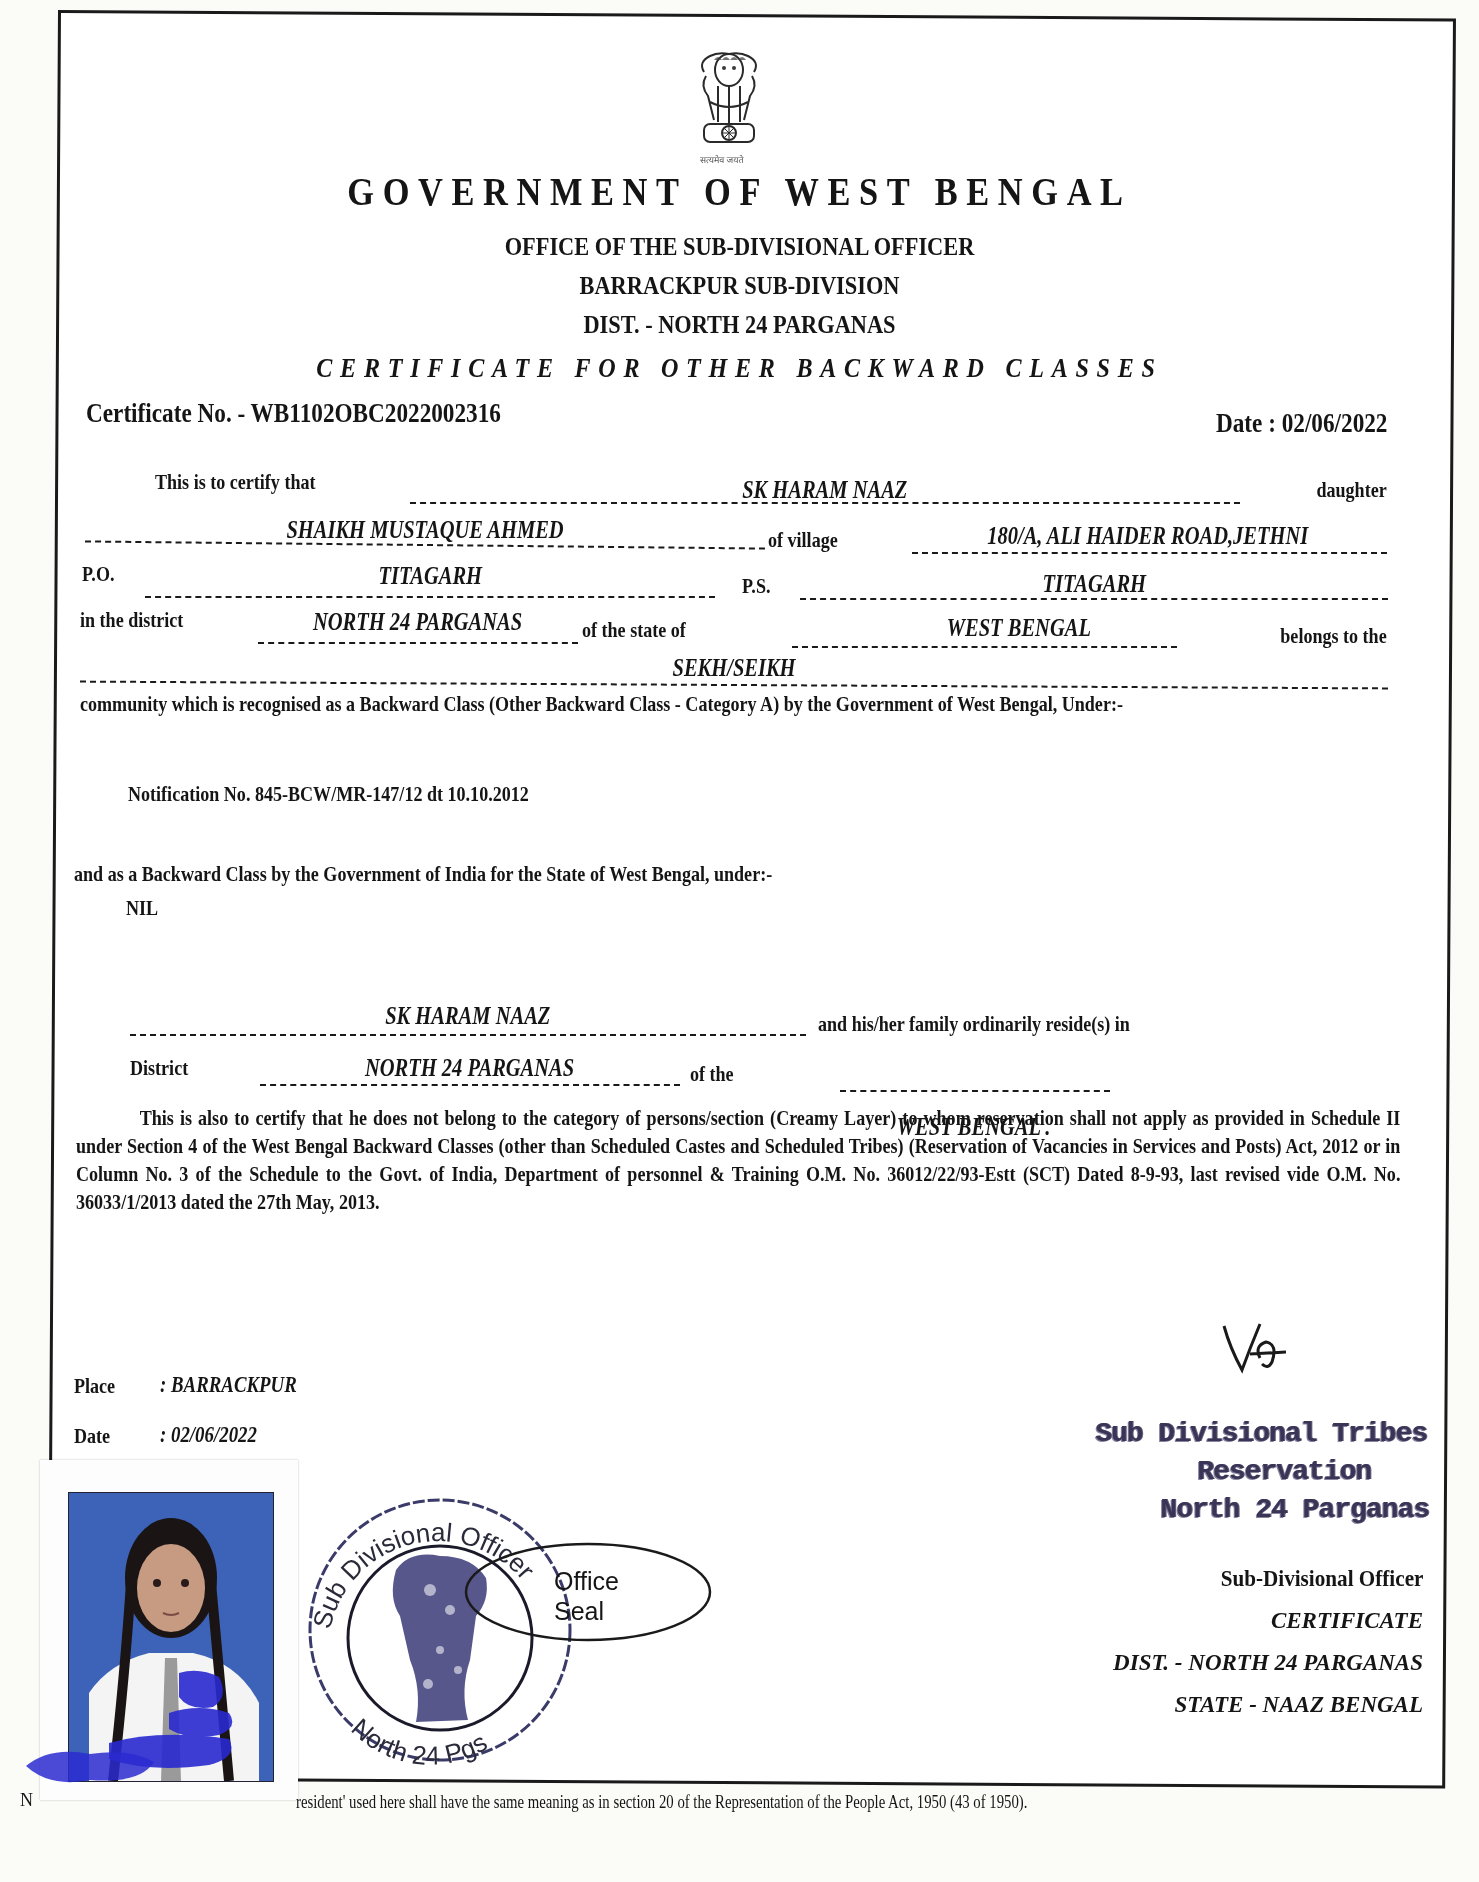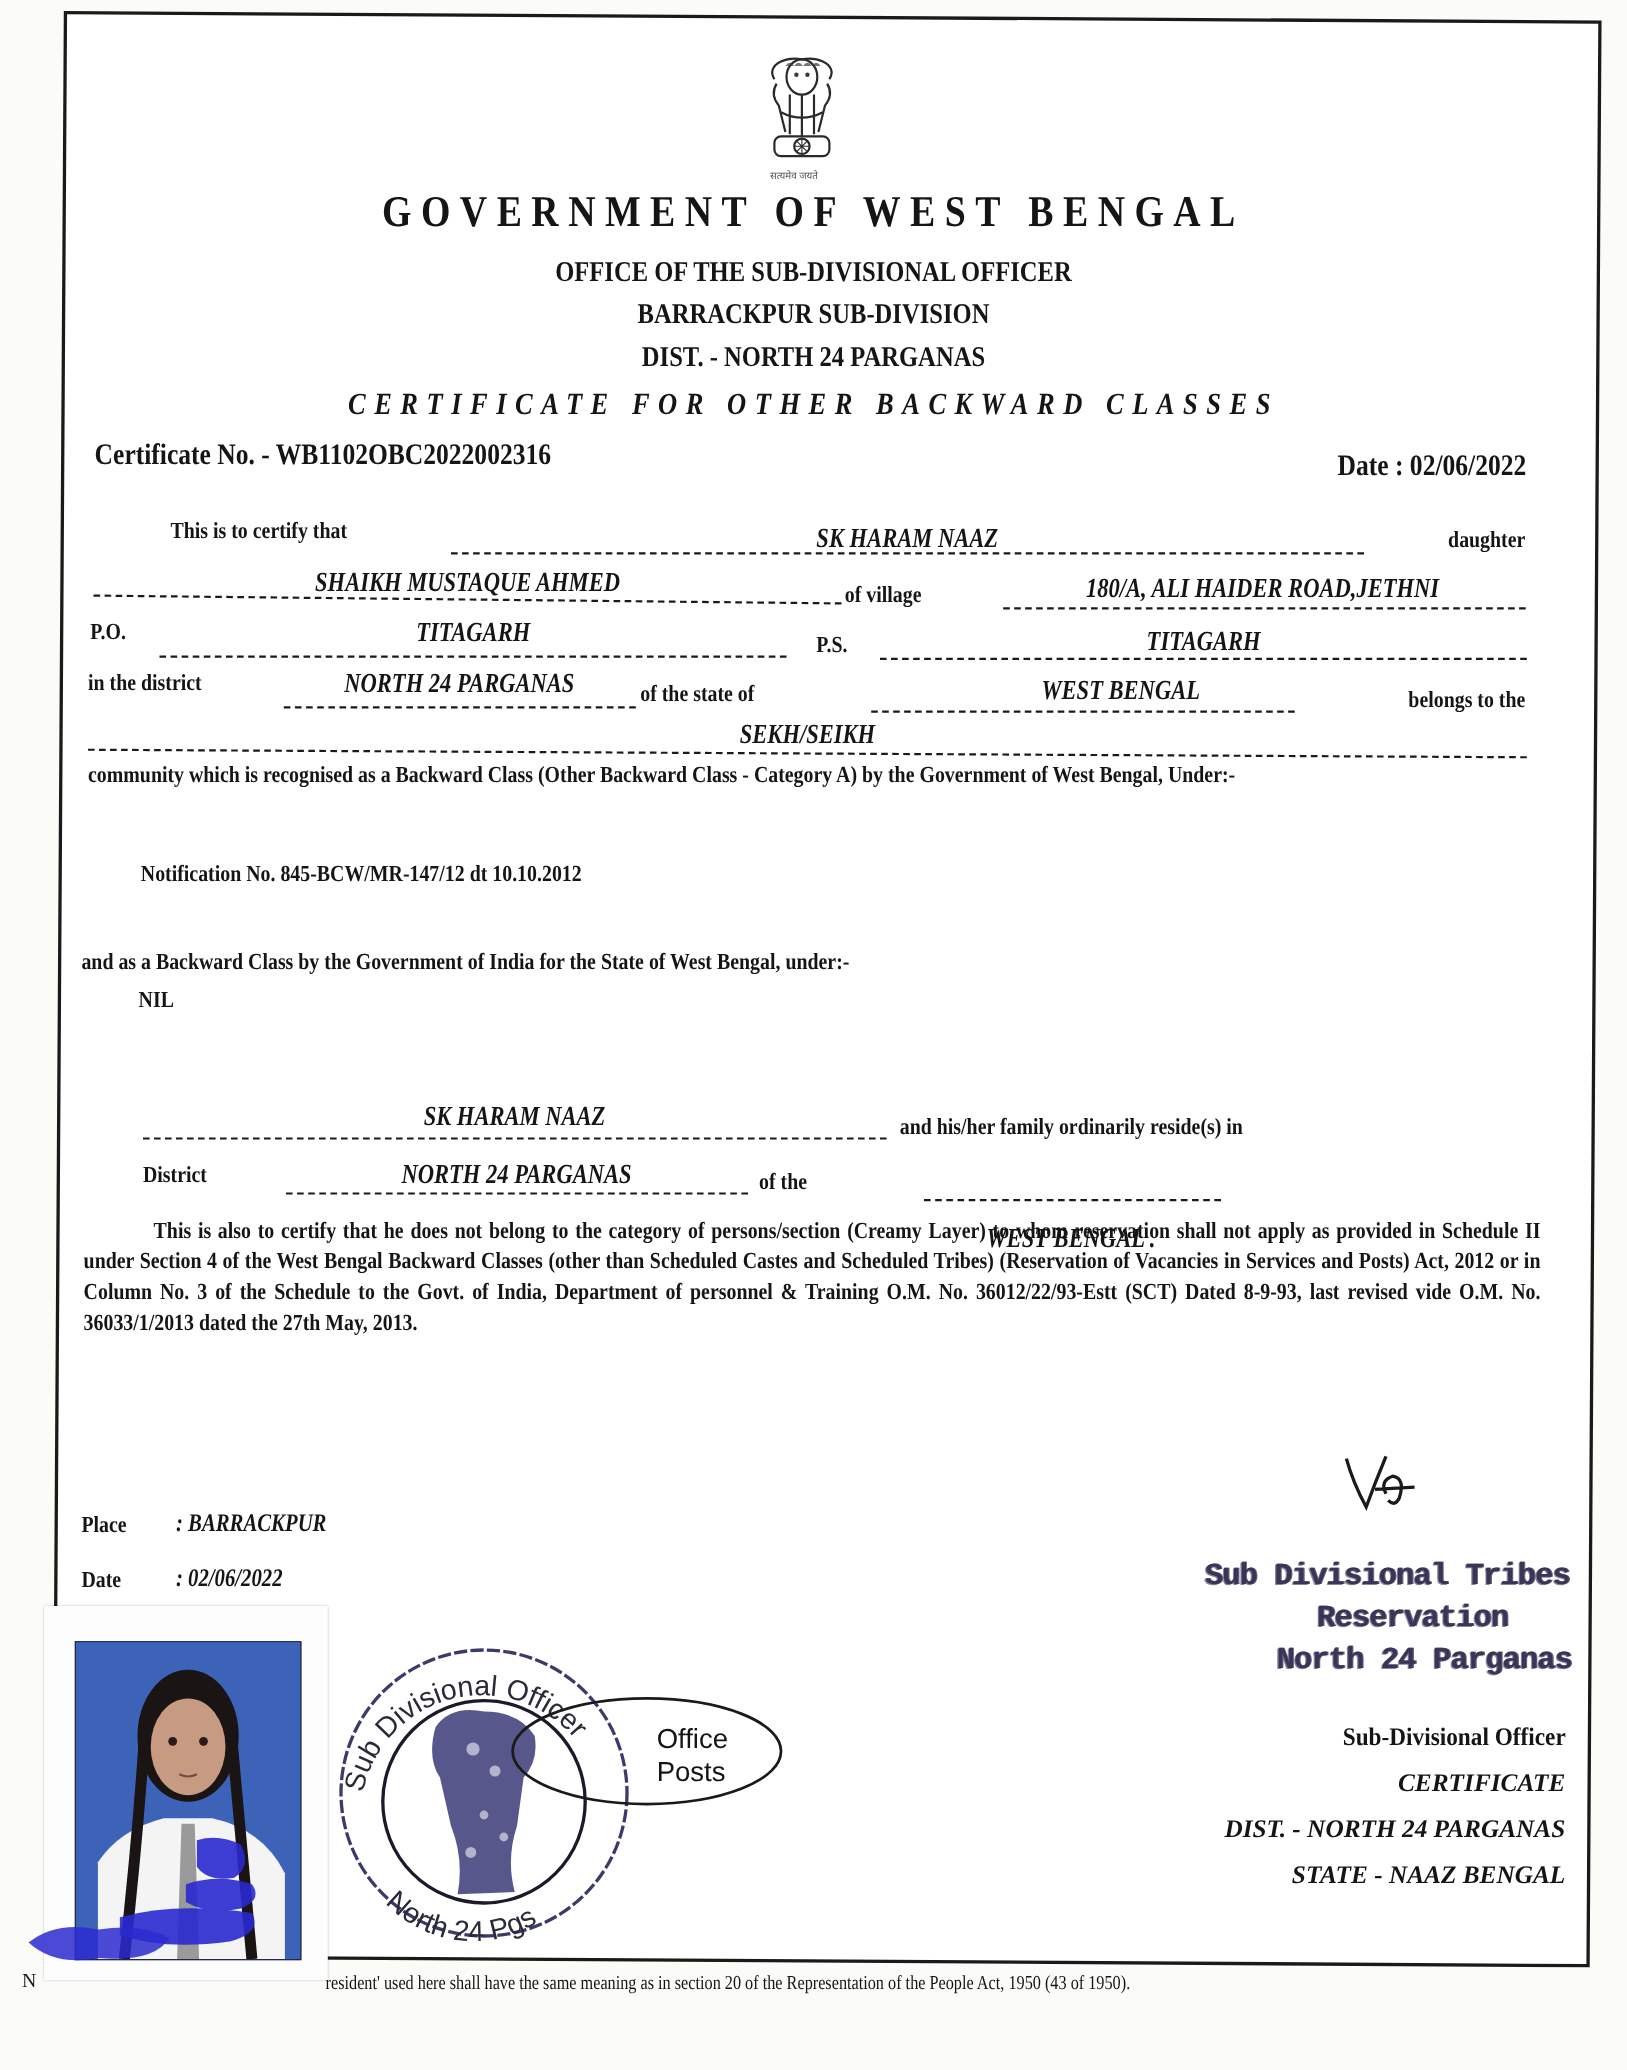--- a/index.html
+++ b/index.html
@@ -182,19 +182,19 @@
       <circle cx="160" cy="150" r="5"></circle>
       <circle cx="150" cy="190" r="4"></circle>
       <circle cx="138" cy="224" r="5"></circle>
       <circle cx="168" cy="210" r="4"></circle>
   </g>
 </svg>
 
 <svg class="abs" style="left:462px; top:1540px;" width="252" height="104" viewBox="0 0 252 104">
   <ellipse cx="126" cy="52" rx="122" ry="48" fill="none" stroke="#1a1a1a" stroke-width="2.5"></ellipse>
 </svg>
-<div class="abs" style="left:554px; top:1566px; font-family:'Liberation Sans', sans-serif; font-size:25px; line-height:30px;margin-left:43px;">
+<div class="abs" style="left:554px; top:1566px; font-family:'Liberation Sans', sans-serif; font-size:25px; line-height:30px;">
   <div>Office</div>
-  <div>Posts</div>
+  <div>Seal</div>
 </div>
 
 <div class="abs" style="left:20px; top:1790px; font-size:18px;">N</div>
 <div class="abs" style="left:296px; top:1792px; font-size:18px; transform:scaleX(0.82); transform-origin:0 0;">resident' used here shall have the same meaning as in section 20 of the Representation of the People Act, 1950 (43 of 1950).</div>
 
 </body></html>

